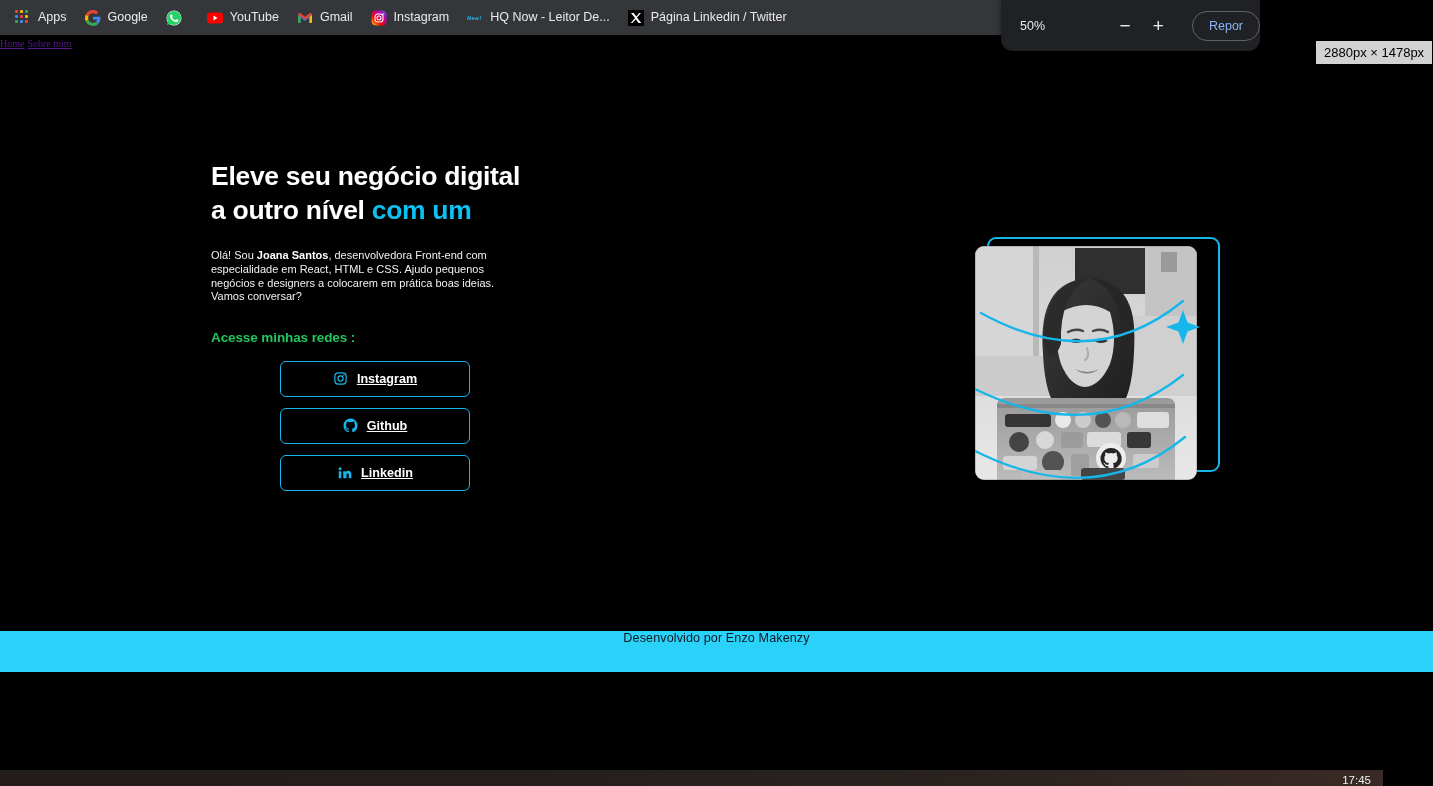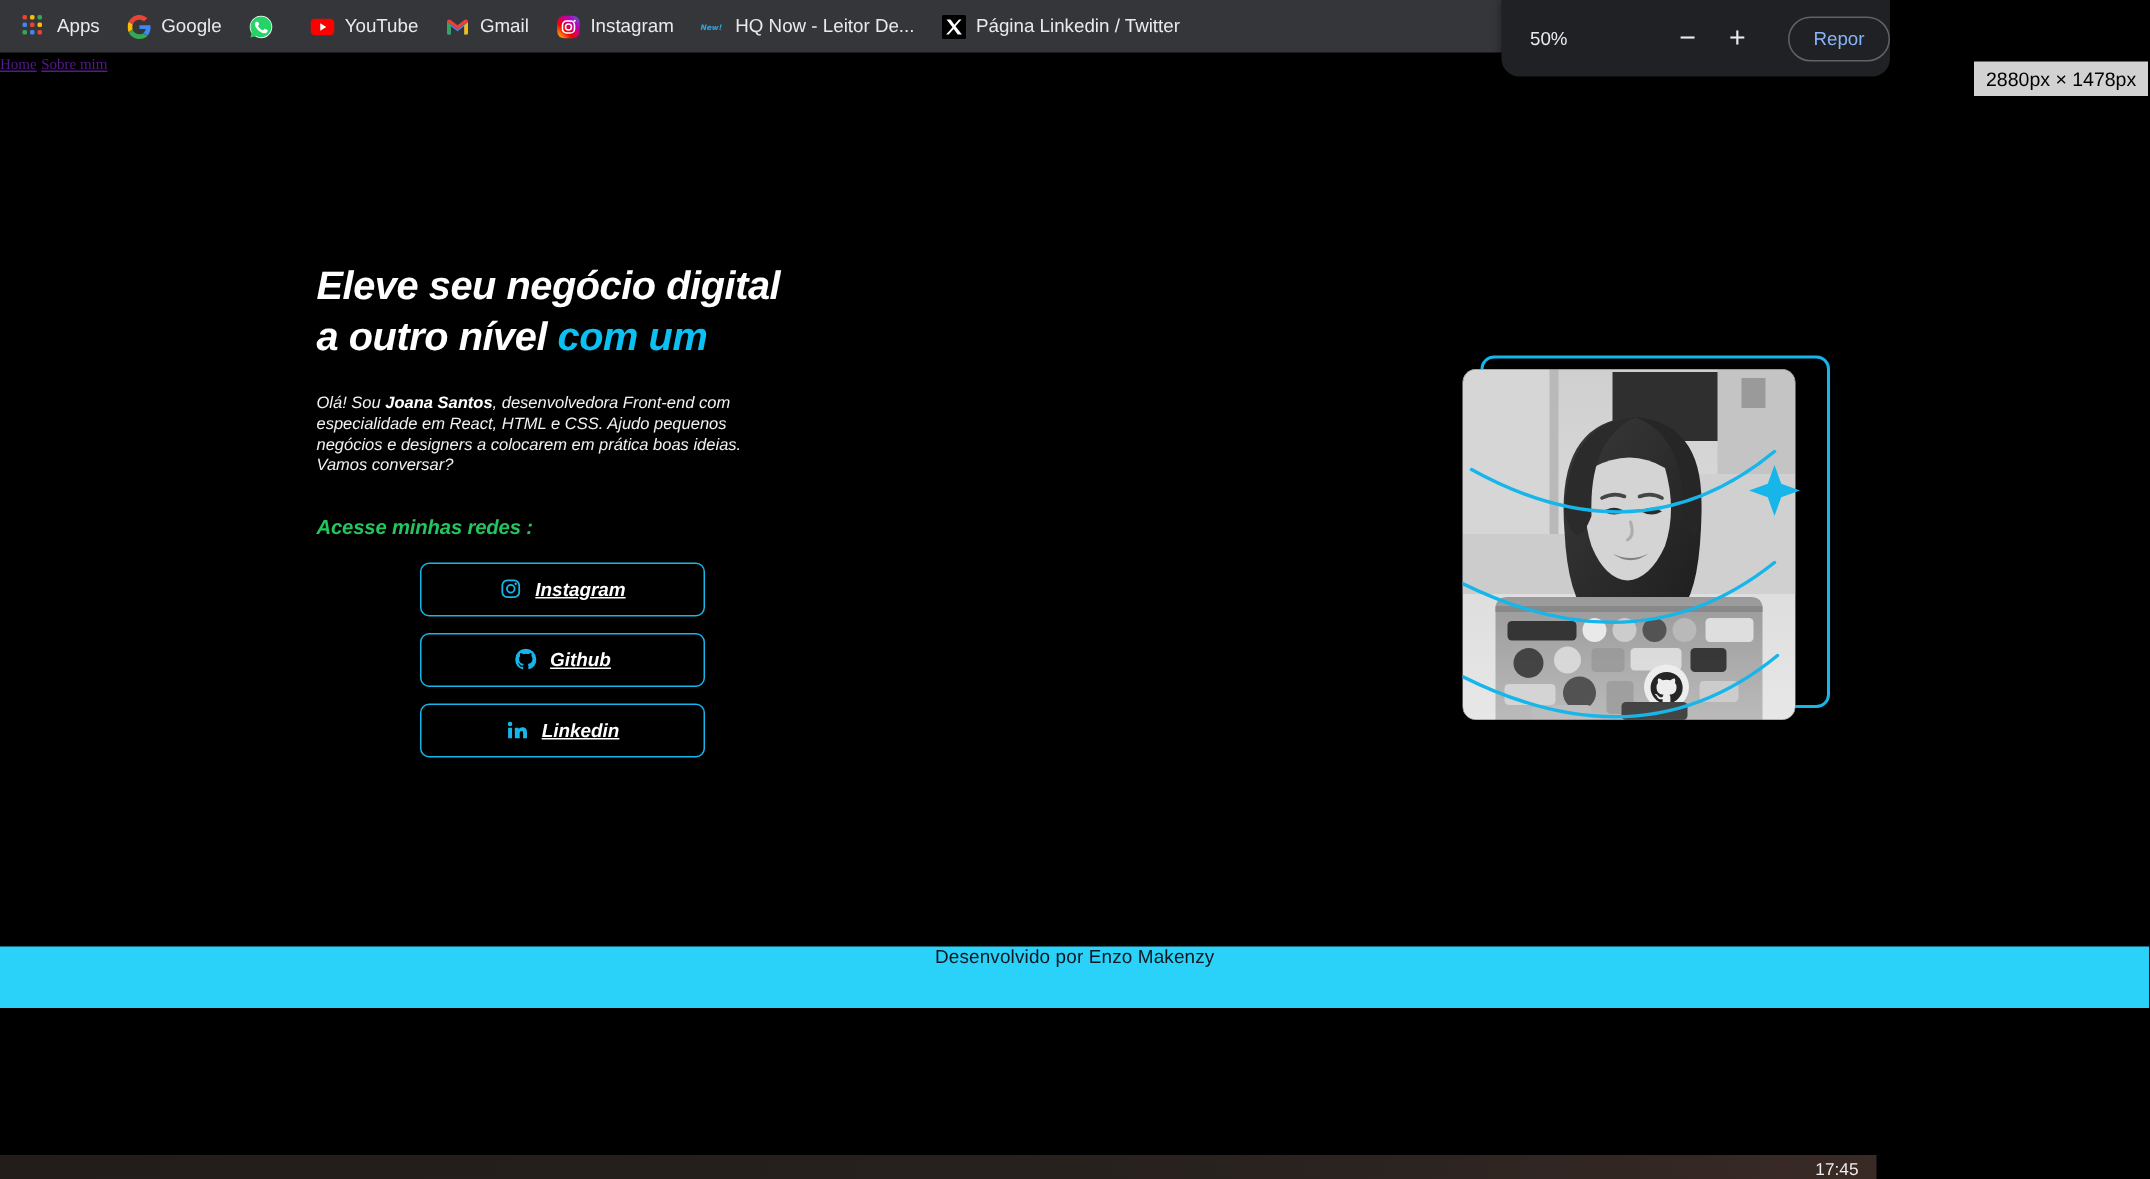--- a/index.html
+++ b/index.html
@@ -42,21 +42,21 @@
   .nav-raw {
     position:absolute; top:3px; left:0px;
     font-size:10px; font-family:"Liberation Serif", serif;
     white-space:nowrap; z-index:5;
   }
   .nav-raw a { color:#551a8b; text-decoration:underline; margin-right:3px; }
 
   .hero {
     position:absolute; top:0; left:0; width:1433px; height:596px;
   }
-  .hero-text { position:absolute; left:211px; top:139px; width:330px;font-style:italic; }
+  .hero-text { position:absolute; left:211px; top:125px; width:330px; }
   h1.headline {
     font-size:26.5px; line-height:1.27; font-weight:700;
     color:#ffffff; letter-spacing:-0.3px;
   }
   h1.headline .accent { color:#0cc0f2; }
 
   p.intro {
     margin-top:22px;
     font-size:11px; line-height:1.24; color:#f1f1f1;
     width:305px;
@@ -125,21 +125,21 @@
   
   .dim-badge {
     position:absolute; top:41px; left:1316px; height:23px;
     background:#d2d2d2; color:#000000;
     font-size:13px; display:flex; align-items:center;
     padding:0 8px; z-index:55; white-space:nowrap;
   }
 
   
   .taskbar {
-    position:absolute; left:0; top:770px; width:1251px; height:16px;
+    position:absolute; left:0; top:770px; width:1383px; height:16px;
     background:linear-gradient(90deg,#221c1b 0%,#241f1d 40%,#2a2320 72%,#3a2a26 100%);
     z-index:30; overflow:hidden;padding-left:44px;
   }
   .taskbar .clock {
     position:absolute; right:12px; top:5px;
     color:#efefef; font-size:11.5px; line-height:1;
   }
 </style>
 </head>
 <body>

